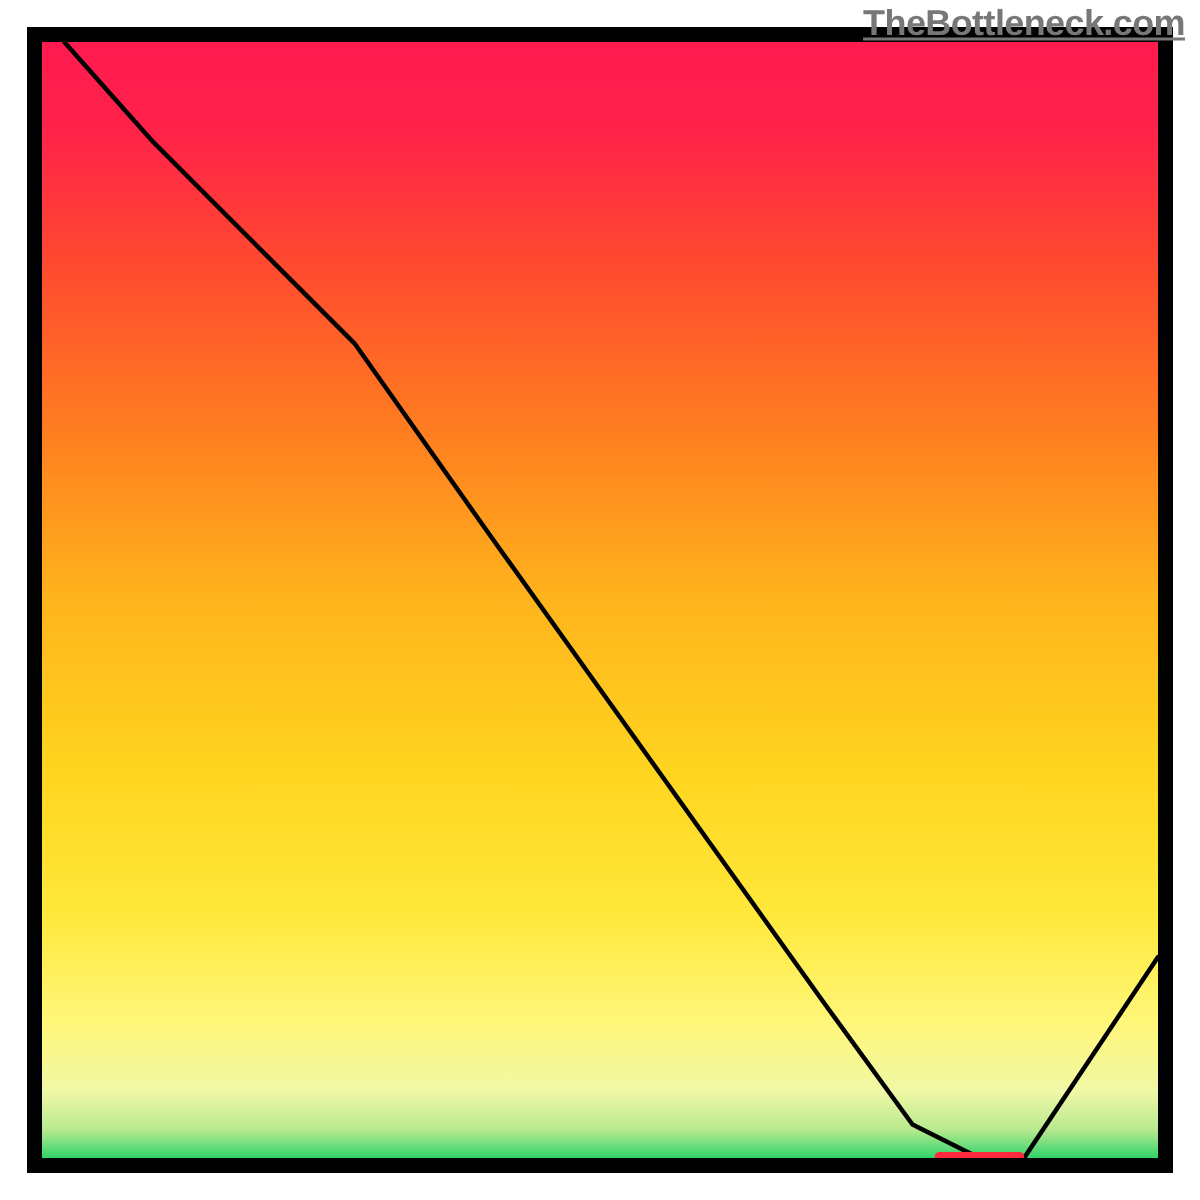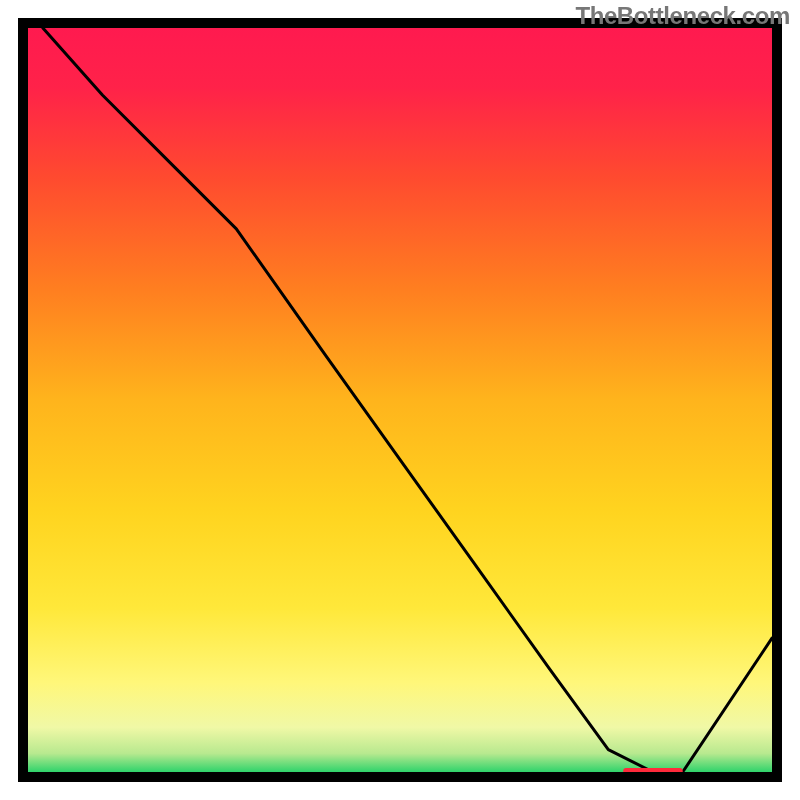--- a/index.html
+++ b/index.html
@@ -18,20 +18,21 @@
   }
   .watermark {
     position: absolute;
     top: 2px;
     right: 10px;
     font-size: 24px;
     font-weight: 600;
     color: #777;
     letter-spacing: -0.4px;
     z-index: 10;
+    text-decoration: underline;
   }
   svg {
     display: block;
   }
 </style>
 </head>
 <body>
 
 <div class="frame">
   <div class="watermark">TheBottleneck.com</div>

